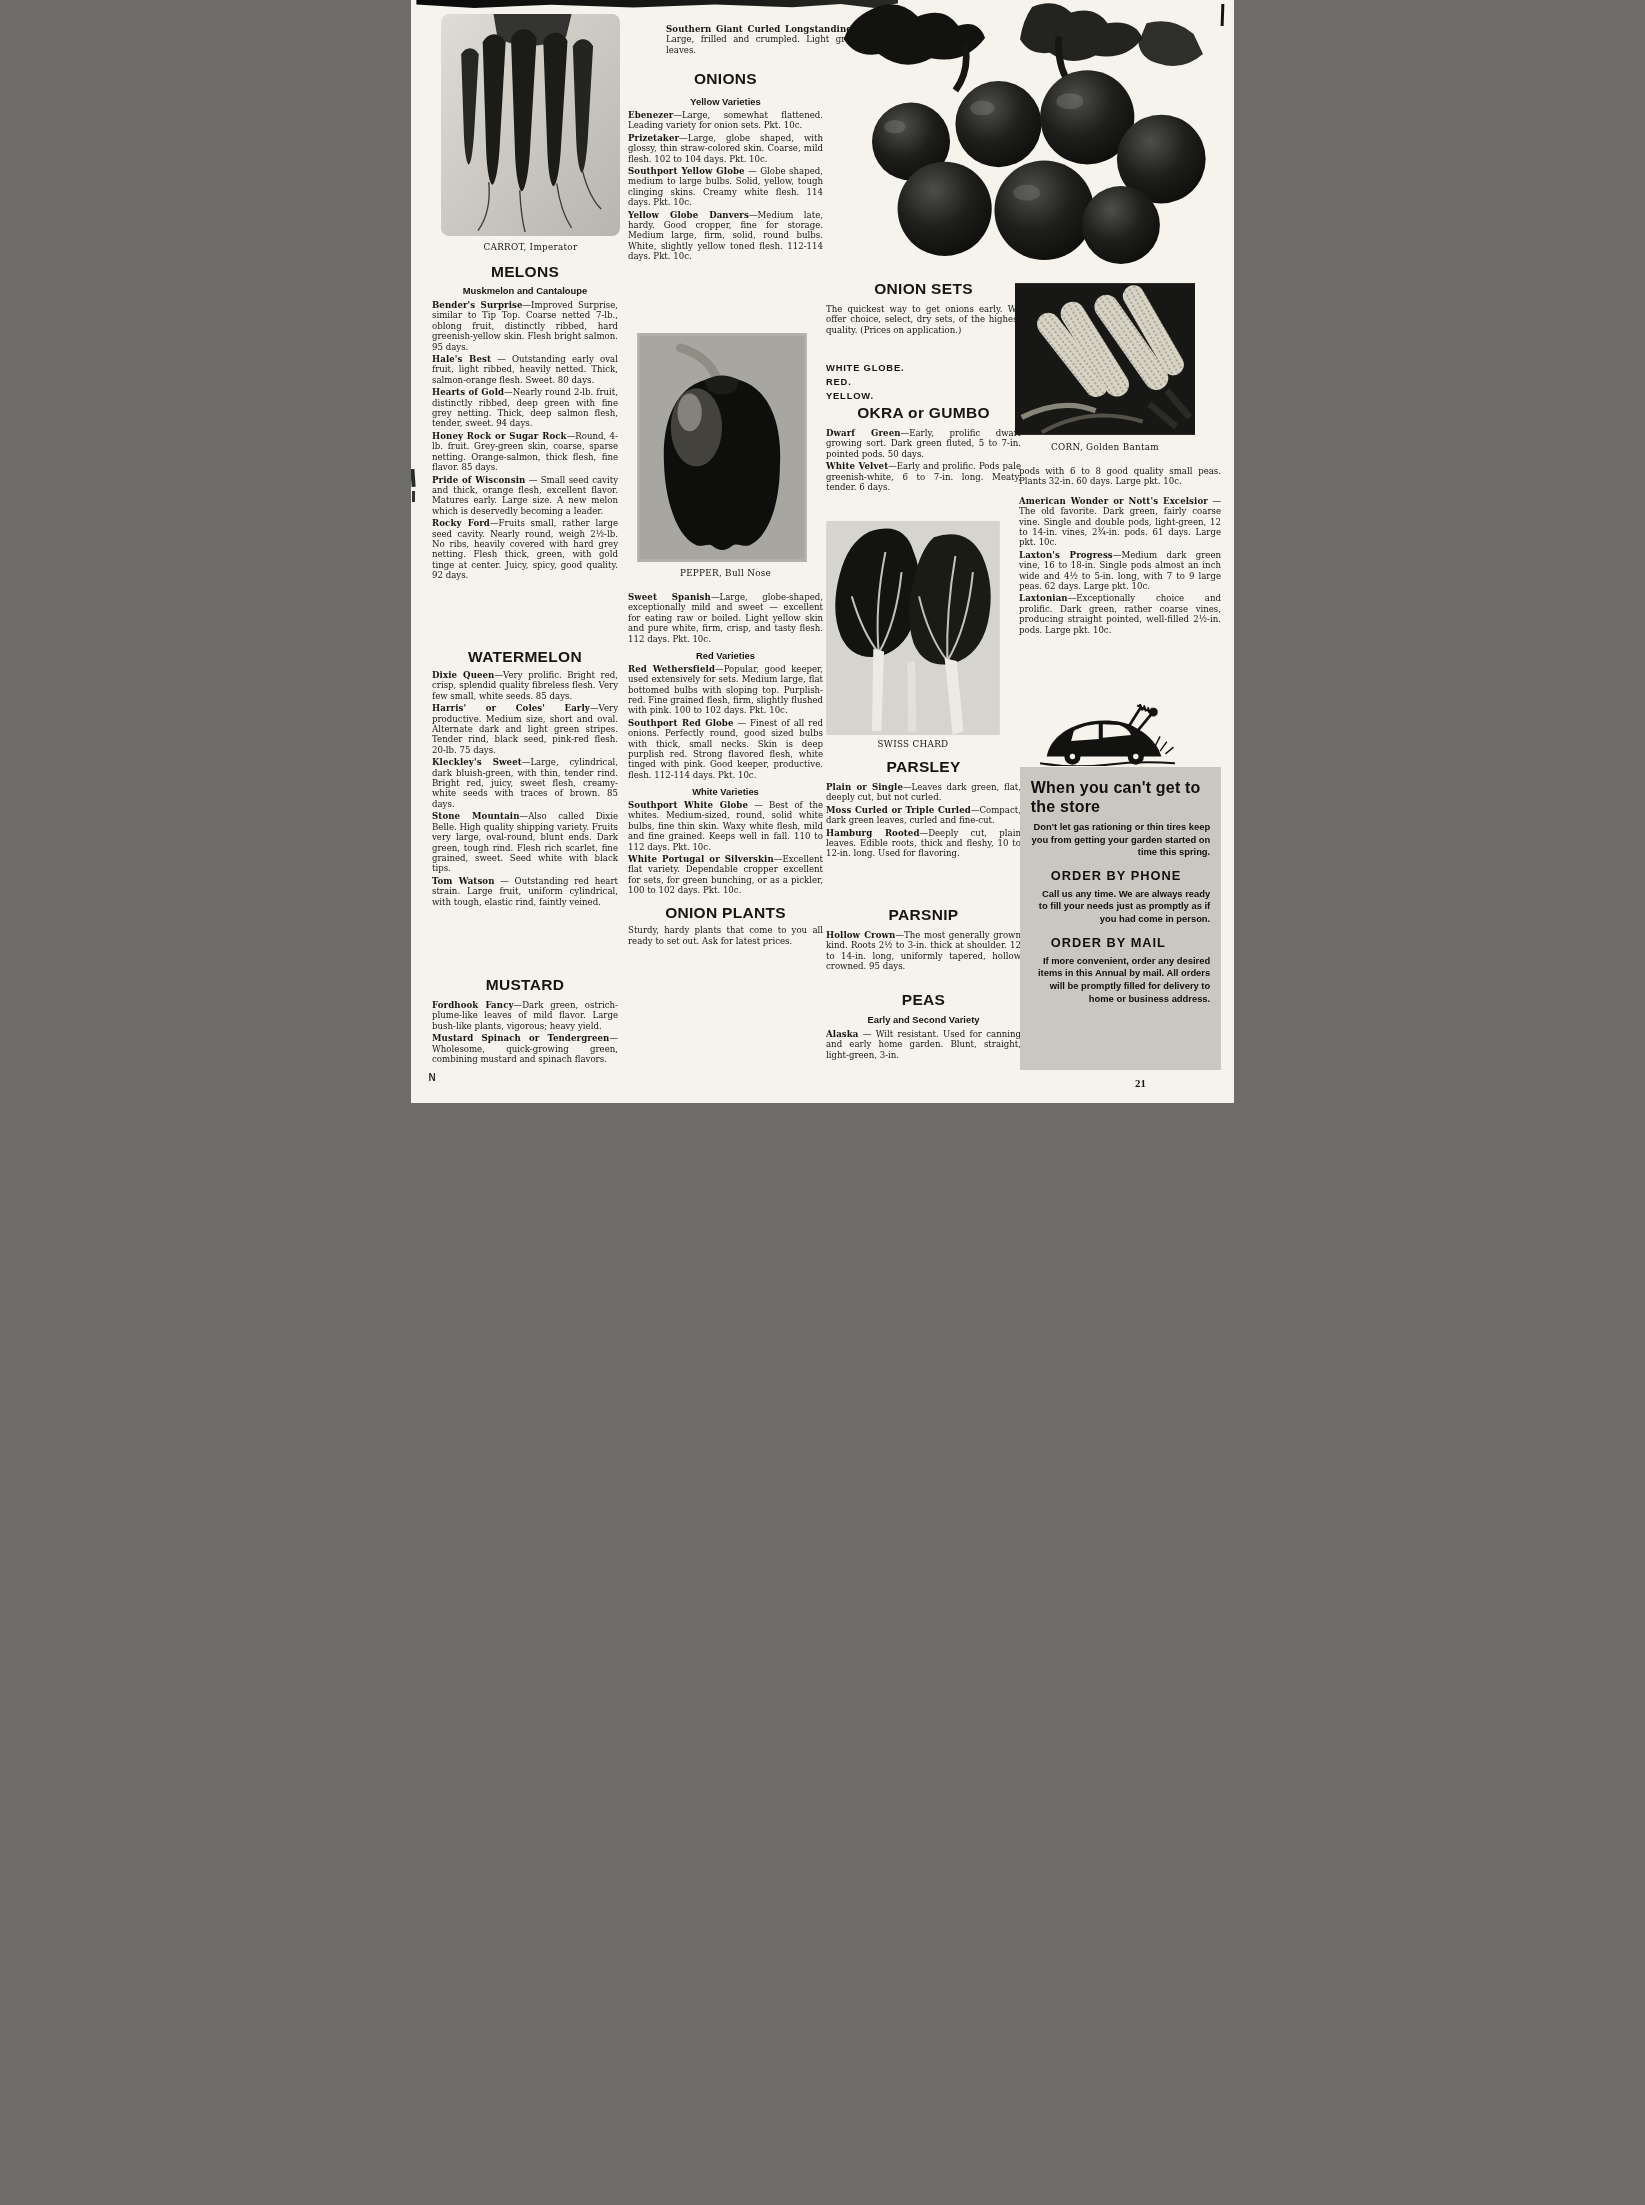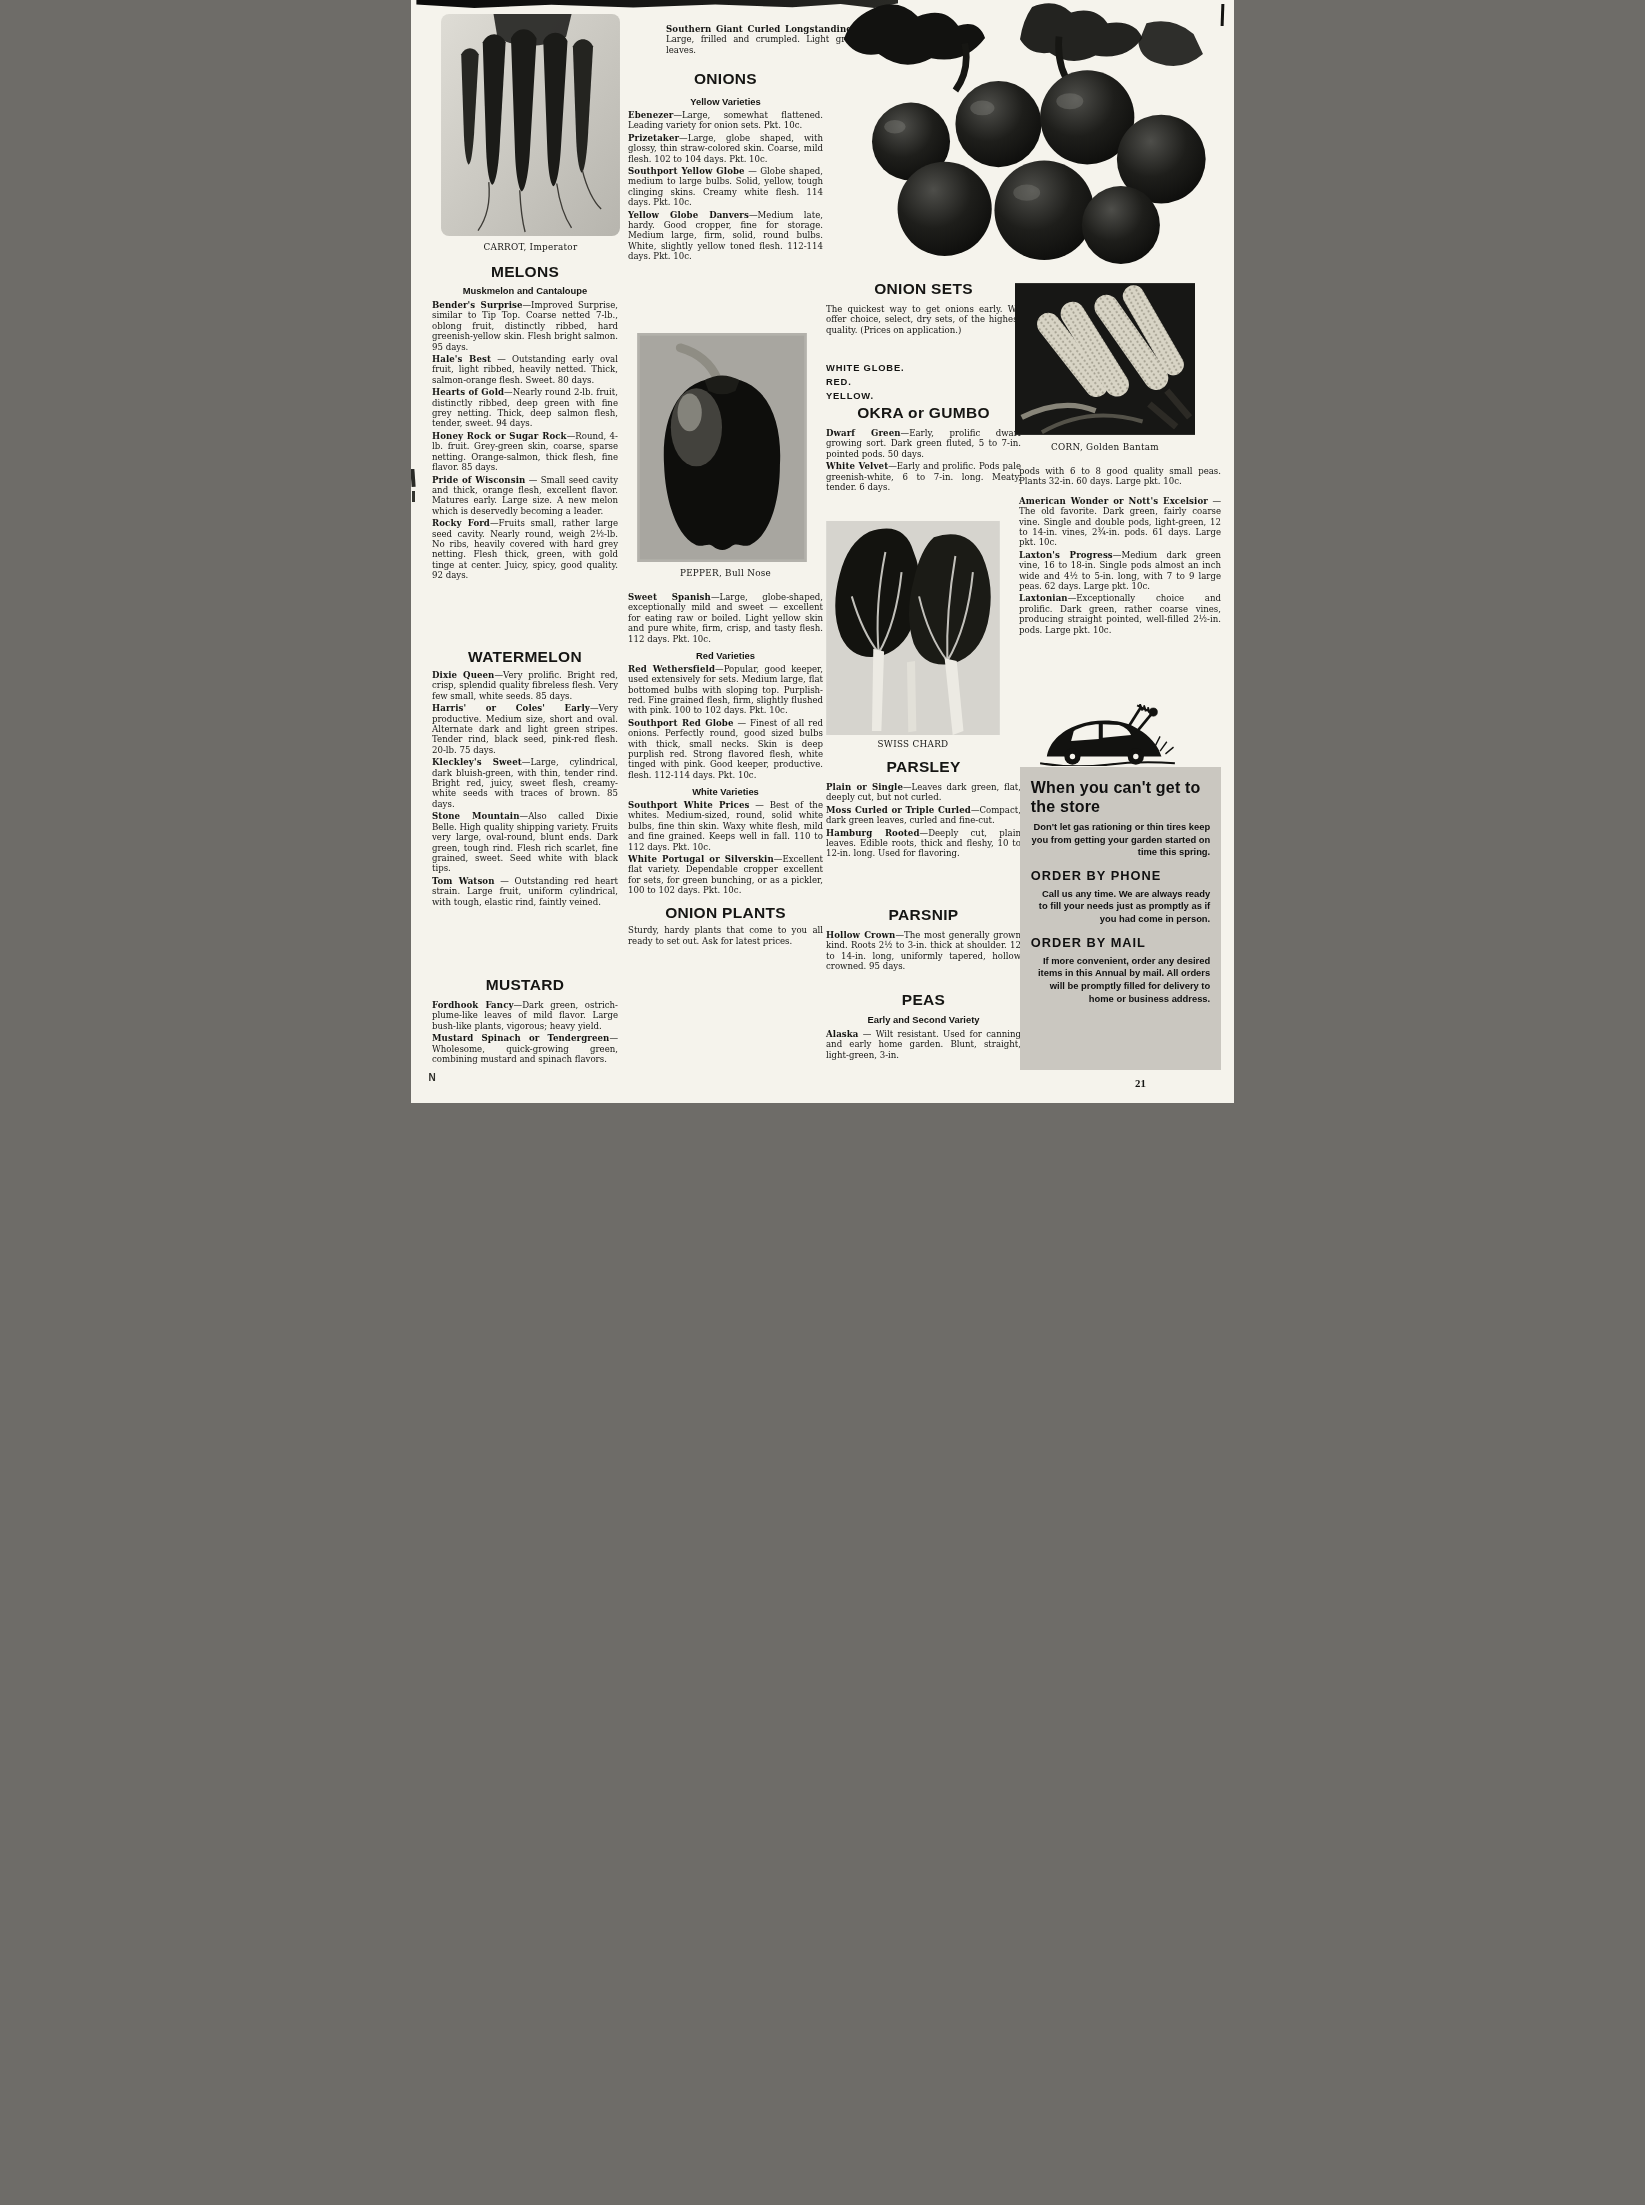--- a/index.html
+++ b/index.html
@@ -22,21 +22,21 @@
             clip-path:polygon(0 0,100% 0,100% 40%,95% 100%,88% 50%,78% 92%,62% 55%,45% 95%,28% 60%,12% 100%,0 55%);}
   .ticktr{left:810px;top:4px;width:3.4px;height:21.5px;background:#131311;transform:rotate(2deg);}
   .lmark1{left:0;top:469px;width:4px;height:17.5px;background:#2a2a26;transform:rotate(-4deg);}
   .lmark2{left:0.7px;top:491px;width:3.4px;height:10.8px;background:#33332e;}
   .adbox{left:609px;top:767px;width:201px;height:303px;box-sizing:border-box;
          background-color:#cac7c0;
          background-image:radial-gradient(rgba(35,35,30,.16) 0.4px,transparent 0.7px);
          background-size:2px 2px;
          padding:12px 10.8px 0 10.8px;font-family:"Liberation Sans",sans-serif;color:#101010;}
   .ad-title{font-size:16px;font-weight:700;line-height:1.16;letter-spacing:0.2px;}
-  .ad-order{font-size:12.8px;font-weight:700;letter-spacing:1px;margin-top:8.8px;}
+  .ad-order{font-size:12.8px;font-weight:700;letter-spacing:1px;margin-top:8.8px;margin-left:20px;}
   .ad-body{font-size:9.4px;font-weight:700;line-height:12.8px;margin-top:4.7px;text-align:right;}
   .pagenum{font-family:Liberation Serif, serif;font-weight:700;font-size:10.8px;}
   .cornerN{font-family:"Liberation Sans",sans-serif;font-weight:700;font-size:10px;color:#2e2e2a;}
   svg{display:block;}
 </style>
 </head>
 <body>
 
 <div class="page">
 
@@ -128,21 +128,21 @@
     </svg>
   </div>
   <div class="abs caption" style="left:217px;top:568px;width:195px;">PEPPER, Bull Nose</div>
 
   <div class="abs flow" style="left:217px;top:592px;width:195px;">
     <p class="entry"><b>Sweet Spanish</b><span>—Large, globe-shaped, exceptionally mild and sweet — excellent for eating raw or boiled. Light yellow skin and pure white, firm, crisp, and tasty flesh. 112 days. Pkt. 10c.</span></p>
     <h3 class="sub">Red Varieties</h3>
     <p class="entry"><b>Red Wethersfield</b><span>—Popular, good keeper, used extensively for sets. Medium large, flat bottomed bulbs with sloping top. Purplish-red. Fine grained flesh, firm, slightly flushed with pink. 100 to 102 days. Pkt. 10c.</span></p>
     <p class="entry"><b>Southport Red Globe</b><span> — Finest of all red onions. Perfectly round, good sized bulbs with thick, small necks. Skin is deep purplish red. Strong flavored flesh, white tinged with pink. Good keeper, productive. flesh. 112-114 days. Pkt. 10c.</span></p>
     <h3 class="sub">White Varieties</h3>
-    <p class="entry"><b>Southport White Prices</b><span> — Best of the whites. Medium-sized, round, solid white bulbs, fine thin skin. Waxy white flesh, mild and fine grained. Keeps well in fall. 110 to 112 days. Pkt. 10c.</span></p>
+    <p class="entry"><b>Southport White Globe</b><span> — Best of the whites. Medium-sized, round, solid white bulbs, fine thin skin. Waxy white flesh, mild and fine grained. Keeps well in fall. 110 to 112 days. Pkt. 10c.</span></p>
     <p class="entry"><b>White Portugal or Silverskin</b><span>—Excellent flat variety. Dependable cropper excellent for sets, for green bunching, or as a pickler, 100 to 102 days. Pkt. 10c.</span></p>
     <h2 class="section">ONION PLANTS</h2>
     <p class="body-text">Sturdy, hardy plants that come to you all ready to set out. Ask for latest prices.</p>
   </div>
 
   <div class="abs" style="left:419px;top:2.7px;width:380px;height:261px;">
     <svg width="380" height="261" viewBox="0 0 564 388">
       <defs>
         <radialGradient id="tg" cx=".38" cy=".3" r=".9">
           <stop offset="0" stop-color="#4e4e4a"></stop>

